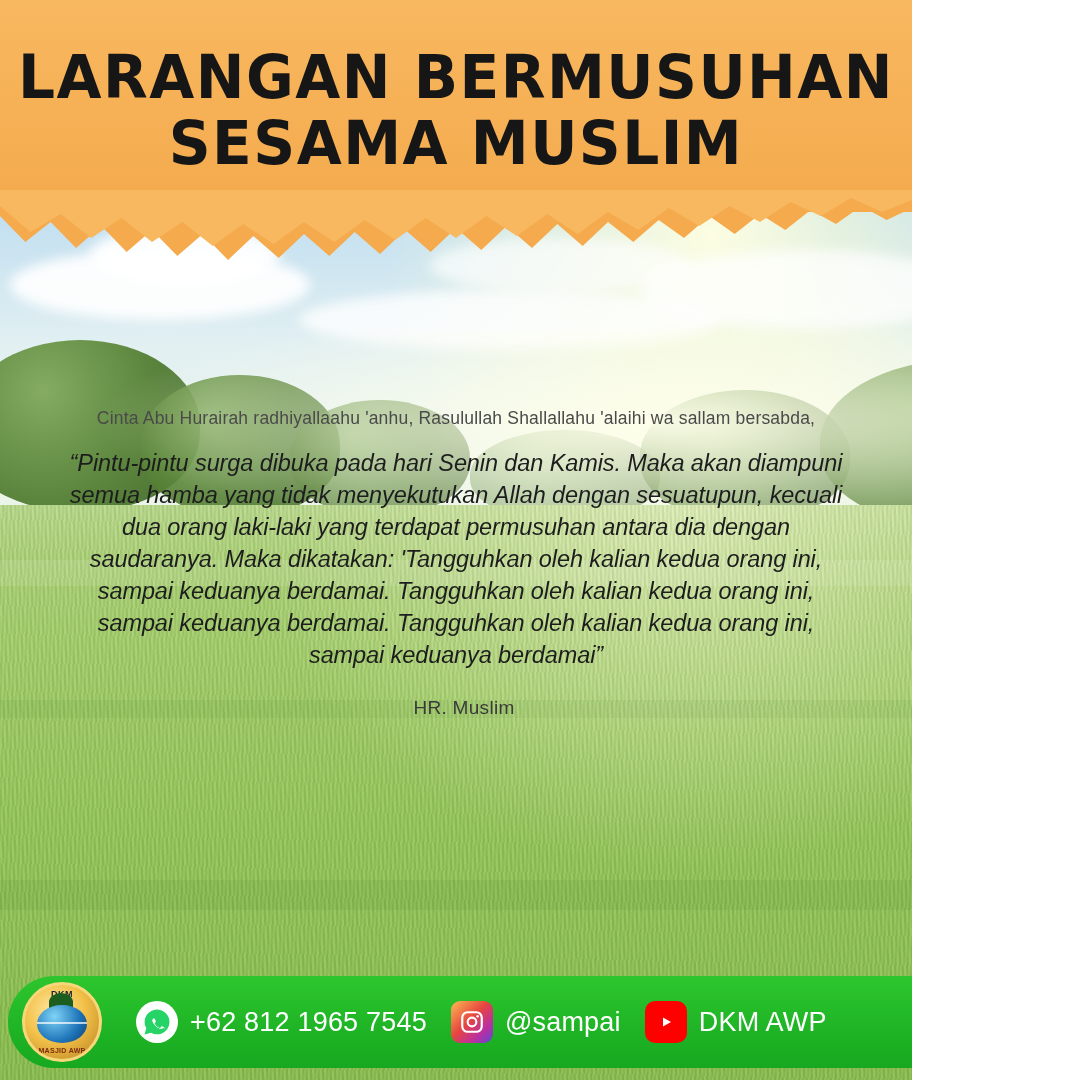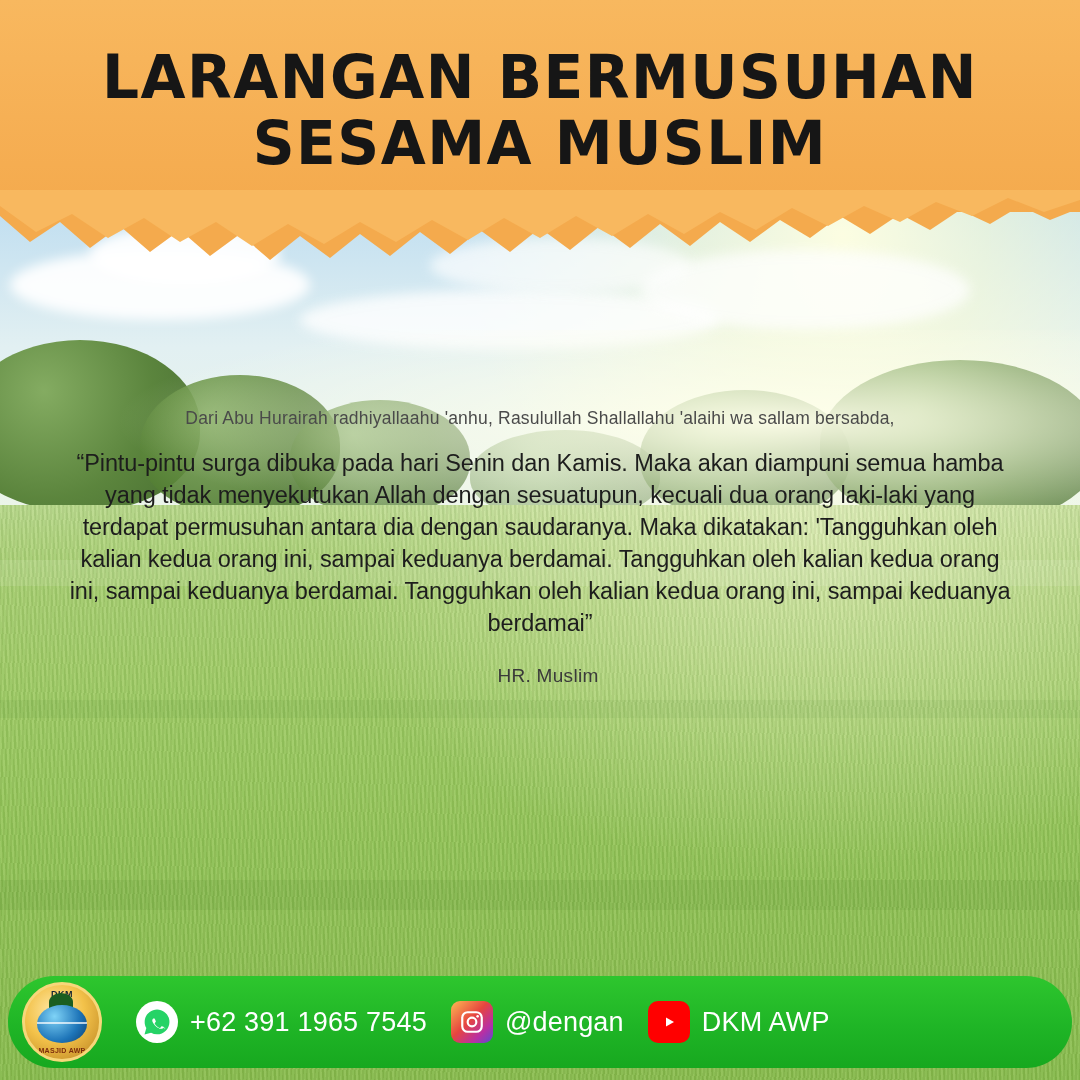--- a/index.html
+++ b/index.html
@@ -6,21 +6,21 @@
 
   html, body {
     width: 1080px;
     height: 1080px;
     overflow: hidden;
     font-family: "Liberation Sans", sans-serif;
   }
 
   #poster {
     position: relative;
-    width: 1080px;
+    width: 912px;
     height: 1080px;
     background: #fdba74;
     overflow: hidden;
   }
 
   
   .sky {
     position: absolute;
     left: 0; top: 0; width: 100%; height: 560px;
     background:
@@ -139,20 +139,21 @@
     color: #111;
     padding: 0 52px;
     margin-bottom: 22px;
   }
   .translation {
     font-size: 23.5px;
     line-height: 32px;
     color: #1d1d1d;
     padding: 0 66px;
     letter-spacing: -0.1px;
+    font-style: italic;
   }
   .source {
     margin-top: 26px;
     font-size: 19px;
     color: #3a3a3a;
     letter-spacing: .3px;
     padding-left: 16px;
   }
 
   
@@ -269,52 +270,52 @@
       <path d="M0,0 L1080,0 L1080,18 L1050,30 L1020,16 L990,34 L960,20 L930,40 L900,24 L870,44 L840,26 L810,48 L780,30 L750,52 L720,32 L690,56 L660,34 L630,58 L600,36 L570,60 L540,38 L510,62 L480,40 L450,64 L420,42 L390,66 L360,44 L330,68 L300,46 L270,70 L240,44 L210,66 L180,40 L150,62 L120,36 L90,58 L60,32 L30,52 L0,26 Z" fill="#f4aa4d"></path>
       <path d="M0,0 L1080,0 L1080,10 L1044,22 L1008,8 L972,26 L936,12 L900,32 L864,16 L828,36 L792,18 L756,40 L720,22 L684,44 L648,24 L612,46 L576,26 L540,48 L504,28 L468,50 L432,30 L396,52 L360,32 L324,54 L288,34 L252,56 L216,32 L180,52 L144,28 L108,48 L72,24 L36,42 L0,16 Z" fill="#f8b85f"></path>
     </svg>
     <div class="header-title">
       <span class="l1">LARANGAN BERMUSUHAN</span>
       <span class="l2">SESAMA MUSLIM</span>
     </div>
   </div>
 
   <div class="content">
-    <div class="narrator">Dari Abu Hurairah radhiyallaahu 'anhu, Rasulullah Shallallahu 'alaihi wa sallam bersabda,</div>
+    <div class="narrator">Cinta Abu Hurairah radhiyallaahu 'anhu, Rasulullah Shallallahu 'alaihi wa sallam bersabda,</div>
     <div class="translation">“Pintu-pintu surga dibuka pada hari Senin dan Kamis. Maka akan diampuni semua hamba yang tidak menyekutukan Allah dengan sesuatupun, kecuali dua orang laki-laki yang terdapat permusuhan antara dia dengan saudaranya. Maka dikatakan: 'Tangguhkan oleh kalian kedua orang ini, sampai keduanya berdamai. Tangguhkan oleh kalian kedua orang ini, sampai keduanya berdamai. Tangguhkan oleh kalian kedua orang ini, sampai keduanya berdamai”</div>
     <div class="source">HR. Muslim</div>
   </div>
 
   <div class="footer">
 
     <div class="logo">
       <div class="logo-top">DKM</div>
       <div class="dome"></div>
       <div class="globe"></div>
       <div class="logo-bottom">MASJID AWP</div>
     </div>
 
     <div class="contact">
       <span class="badge wa">
         <svg width="30" height="30" viewBox="0 0 24 24">
             <path fill="#25d366" d="M12.04 2C6.58 2 2.13 6.45 2.13 11.91c0 1.75.46 3.46 1.32 4.96L2 22l5.25-1.38a9.9 9.9 0 0 0 4.79 1.22h.01c5.46 0 9.91-4.45 9.91-9.91S17.5 2 12.04 2zm5.8 14.04c-.24.68-1.4 1.3-1.93 1.38-.5.07-1.11.1-1.79-.11-1.1-.35-2.55-1.09-3.9-2.63-1.06-1.2-1.73-2.58-1.93-3.2-.2-.62-.02-1.42.35-1.88.2-.24.44-.33.64-.33h.46c.15 0 .35-.02.54.41.2.46.67 1.64.73 1.76.06.12.1.26.02.41-.08.15-.15.25-.29.41-.14.16-.3.36-.42.48-.14.14-.29.29-.12.57.17.28.76 1.25 1.63 2.02 1.12.99 1.87 1.3 2.15 1.45.28.14.45.12.61-.07.16-.19.7-.81.89-1.09.19-.28.38-.23.63-.14.25.09 1.57.74 1.84.88.27.14.45.2.52.31.07.11.07.66-.17 1.34z"></path>
           </svg>
       </span>
-      <span class="label">+62 391 1965 7545</span>
+      <span class="label">+62 812 1965 7545</span>
     </div>
 
     <div class="contact">
       <span class="badge ig">
         <svg width="26" height="26" viewBox="0 0 24 24" fill="none" stroke="#ffffff" stroke-width="2">
             <rect x="3" y="3" width="18" height="18" rx="5"></rect>
             <circle cx="12" cy="12" r="4"></circle>
             <circle cx="17.2" cy="6.8" r="1.2" fill="#ffffff" stroke="none"></circle>
           </svg>
       </span>
-      <span class="label">@dengan</span>
+      <span class="label">@sampai</span>
     </div>
 
 
     <div class="contact">
       <span class="badge yt">
         <svg width="28" height="20" viewBox="0 0 28 20">
             <polygon fill="#ffffff" points="11,5.5 19,10 11,14.5"></polygon>
           </svg>
       </span>
       <span class="label">DKM AWP</span>

